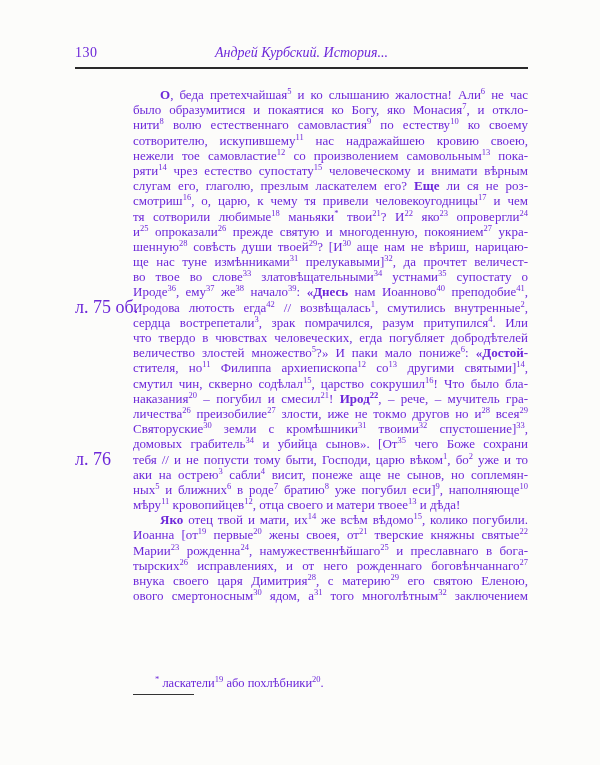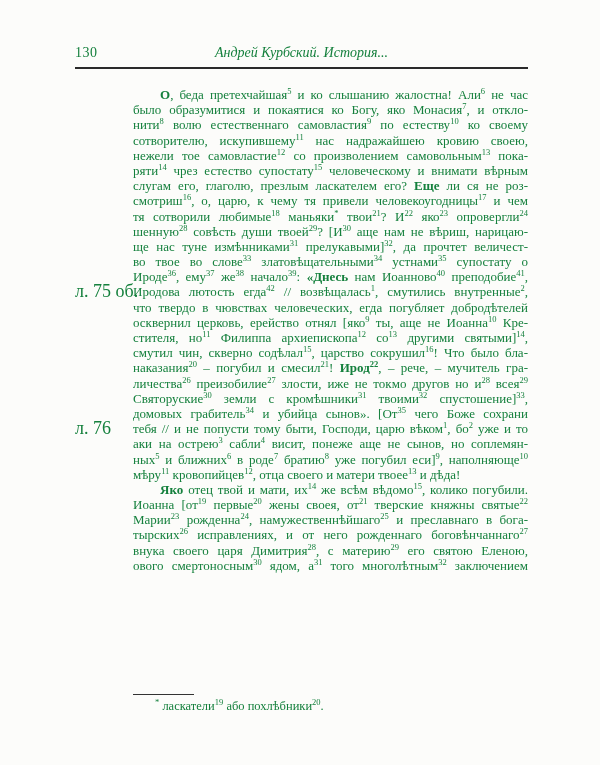--- a/index.html
+++ b/index.html
@@ -1,20 +1,20 @@
 <!DOCTYPE html>
 <html><head>
 <meta charset="utf-8">
 <style>
   html,body { margin:0; padding:0; }
   .page {
     position:relative;
     width:600px; height:765px;
     background:#fcfcfa;
-    color:#15803d;
+    color:#6d28d9;
     font-family:"Liberation Serif","DejaVu Serif",serif;
     overflow:hidden;
   }
   .header-row {
     position:absolute; top:45px; left:75px; width:453px; height:18px;
     font-size:14px;
   }
   .page-number { position:absolute; left:0; top:0; letter-spacing:0.5px; }
   .running-title {
     position:absolute; left:0; right:0; top:0;
@@ -42,21 +42,21 @@
   .b { font-weight:bold; }
   .margin-note {
     position:absolute; left:-58px; top:0;
     text-indent:0; white-space:nowrap; font-size:18px;
   }
   .footnote-rule {
     position:absolute; top:694px; left:133px; width:61px; height:1px;
     background:#333;
   }
   .footnote {
-    position:absolute; top:699px; left:133px; width:395px;
+    position:absolute; top:676px; left:133px; width:395px;
     font-size:12.5px; line-height:15px; text-indent:22px;
   }
 </style>
 </head>
 <body>
 
 <div class="page">
 
   <div class="header-row">
     <span class="page-number">130</span>
@@ -68,27 +68,29 @@
   <main class="text-block" id="body-lines">
       <div class="line indent"><span class="b">О</span><span>, беда претехчайшая</span><sup>5</sup><span> и ко слышанию жалостна! Али</span><sup>6</sup><span> не час</span></div>
       <div class="line"><span>было образумитися и покаятися ко Богу, яко Монасия</span><sup>7</sup><span>, и откло-</span></div>
       <div class="line"><span>нити</span><sup>8</sup><span> волю естественнаго самовластия</span><sup>9</sup><span> по естеству</span><sup>10</sup><span> ко своему</span></div>
       <div class="line"><span>сотворителю, искупившему</span><sup>11</sup><span> нас надражайшею кровию своею,</span></div>
       <div class="line"><span>нежели тое самовластие</span><sup>12</sup><span> со произволением самовольным</span><sup>13</sup><span> пока-</span></div>
       <div class="line"><span>ряти</span><sup>14</sup><span> чрез естество супостату</span><sup>15</sup><span> человеческому и внимати вѣрным</span></div>
       <div class="line"><span>слугам его, глаголю, презлым ласкателем его? </span><span class="b">Еще</span><span> ли ся не роз-</span></div>
       <div class="line"><span>смотриш</span><sup>16</sup><span>, о, царю, к чему тя привели человекоугодницы</span><sup>17</sup><span> и чем</span></div>
       <div class="line"><span>тя сотворили любимые</span><sup>18</sup><span> маньяки</span><sup>*</sup><span> твои</span><sup>21</sup><span>? И</span><sup>22</sup><span> яко</span><sup>23</sup><span> опровергли</span><sup>24</sup></div>
+      <div class="line"><span>и</span><sup>25</sup><span> опроказали</span><sup>26</sup><span> прежде святую и многоденную, покоянием</span><sup>27</sup><span> укра-</span></div>
       <div class="line"><span>шенную</span><sup>28</sup><span> совѣсть души твоей</span><sup>29</sup><span>? [И</span><sup>30</sup><span> аще нам не вѣриш, нарицаю-</span></div>
       <div class="line"><span>ще нас туне измѣнниками</span><sup>31</sup><span> прелукавыми]</span><sup>32</sup><span>, да прочтет величест-</span></div>
       <div class="line"><span>во твое во слове</span><sup>33</sup><span> златовѣщательными</span><sup>34</sup><span> устнами</span><sup>35</sup><span> супостату о</span></div>
       <div class="line"><span>Ироде</span><sup>36</sup><span>, ему</span><sup>37</sup><span> же</span><sup>38</sup><span> начало</span><sup>39</sup><span>: </span><span class="b">«Днесь</span><span> нам Иоанново</span><sup>40</sup><span> преподобие</span><sup>41</sup><span>,</span></div>
       <div class="line"><span class="margin-note">л. 75 об.</span><span>Иродова лютость егда</span><sup>42</sup><span> // возвѣщалась</span><sup>1</sup><span>, смутились внутренные</span><sup>2</sup><span>,</span></div>
+      <div class="line"><span>сердца вострепетали</span><sup>3</sup><span>, зрак помрачился, разум притупился</span><sup>4</sup><span>. Или</span></div>
       <div class="line"><span>что твердо в чювствах человеческих, егда погубляет добродѣтелей</span></div>
-      <div class="line"><span>осквернил церковь, ерейство отнял [яко</span><sup>9</sup><span> ты, аще не Иоанна</span><sup>10</sup><span> Кре-</span></div>
+      <div class="line"><span>величество злостей множество</span><sup>5</sup><span>?» И паки мало пониже</span><sup>6</sup><span>: </span><span class="b">«Достой-</span></div>
       <div class="line"><span>стителя, но</span><sup>11</sup><span> Филиппа архиепископа</span><sup>12</sup><span> со</span><sup>13</sup><span> другими святыми]</span><sup>14</sup><span>,</span></div>
       <div class="line"><span>смутил чин, скверно содѣлал</span><sup>15</sup><span>, царство сокрушил</span><sup>16</sup><span>! Что было бла-</span></div>
       <div class="line"><span>наказания</span><sup>20</sup><span> – погубил и смесил</span><sup>21</sup><span>! </span><span class="b">Ирод</span><sup class="b">22</sup><span>, – рече, – мучитель гра-</span></div>
       <div class="line"><span>личества</span><sup>26</sup><span> преизобилие</span><sup>27</sup><span> злости, иже не токмо другов но и</span><sup>28</sup><span> всея</span><sup>29</sup></div>
       <div class="line"><span>Святоруские</span><sup>30</sup><span> земли с кромѣшники</span><sup>31</sup><span> твоими</span><sup>32</sup><span> спустошение]</span><sup>33</sup><span>,</span></div>
       <div class="line"><span>домовых грабитель</span><sup>34</sup><span> и убийца сынов». [От</span><sup>35</sup><span> чего Боже сохрани</span></div>
       <div class="line"><span class="margin-note">л. 76</span><span>тебя // и не попусти тому быти, Господи, царю вѣком</span><sup>1</sup><span>, бо</span><sup>2</sup><span> уже и то</span></div>
       <div class="line"><span>аки на острею</span><sup>3</sup><span> сабли</span><sup>4</sup><span> висит, понеже аще не сынов, но соплемян-</span></div>
       <div class="line"><span>ных</span><sup>5</sup><span> и ближних</span><sup>6</sup><span> в роде</span><sup>7</sup><span> братию</span><sup>8</sup><span> уже погубил еси]</span><sup>9</sup><span>, наполняюще</span><sup>10</sup></div>
       <div class="line flush"><span>мѣру</span><sup>11</sup><span> кровопийцев</span><sup>12</sup><span>, отца своего и матери твоее</span><sup>13</sup><span> и дѣда!</span></div>

